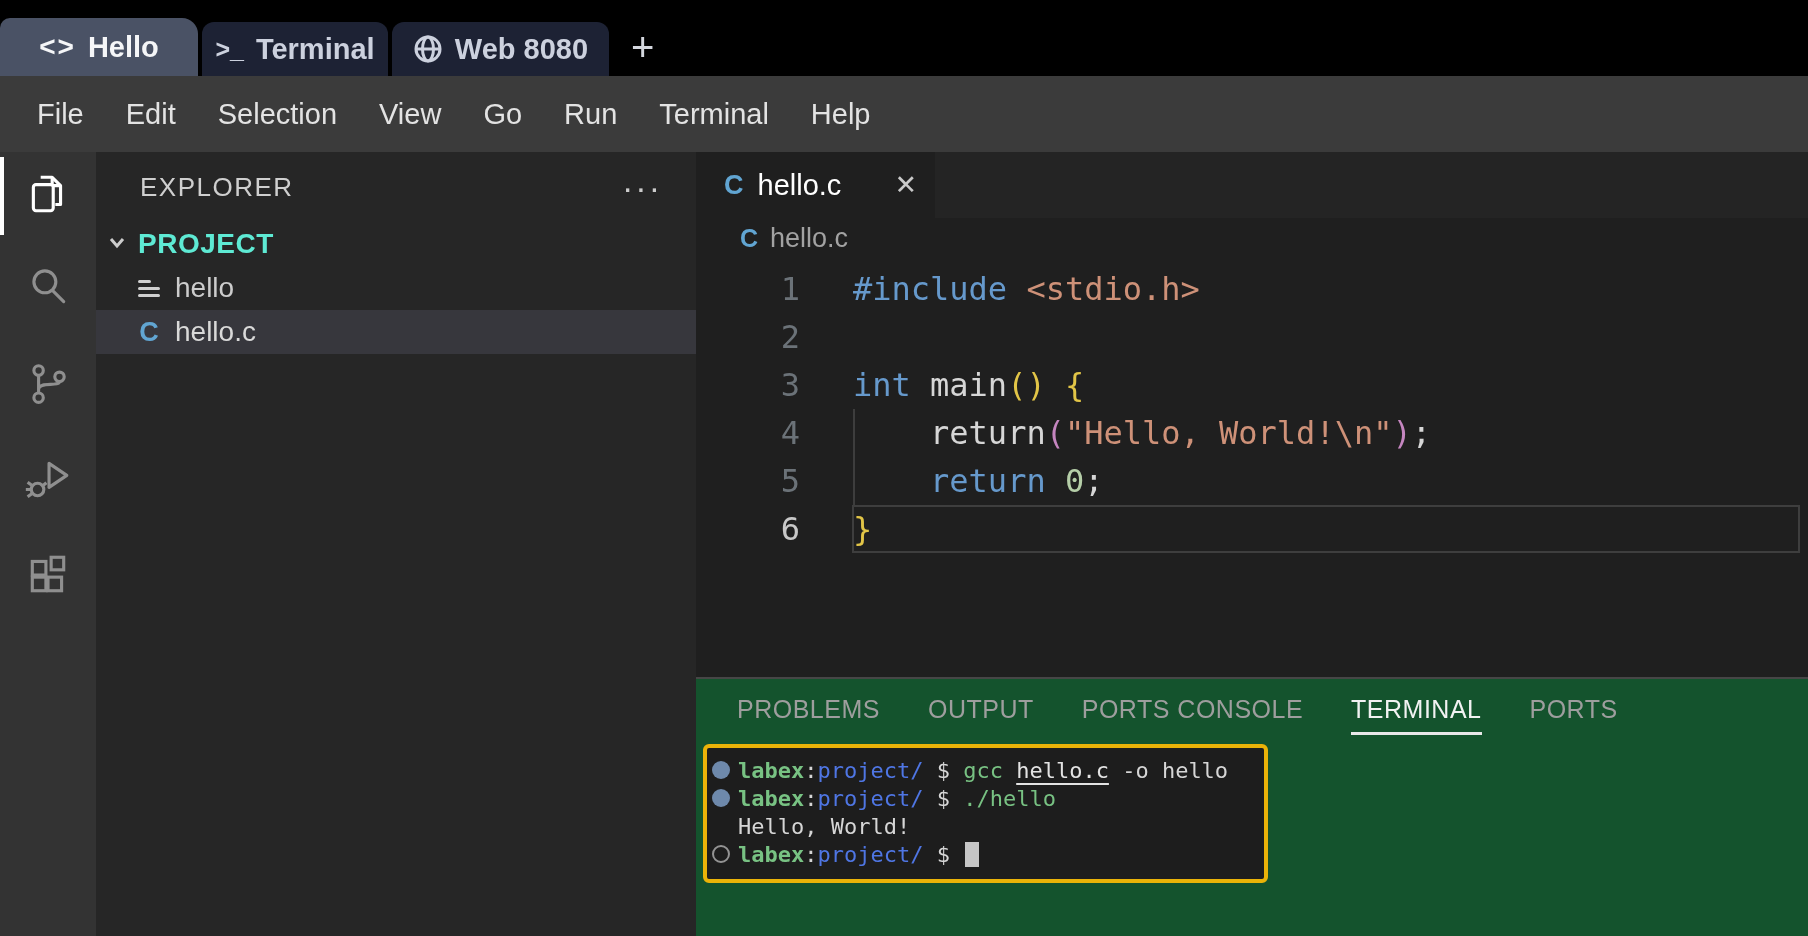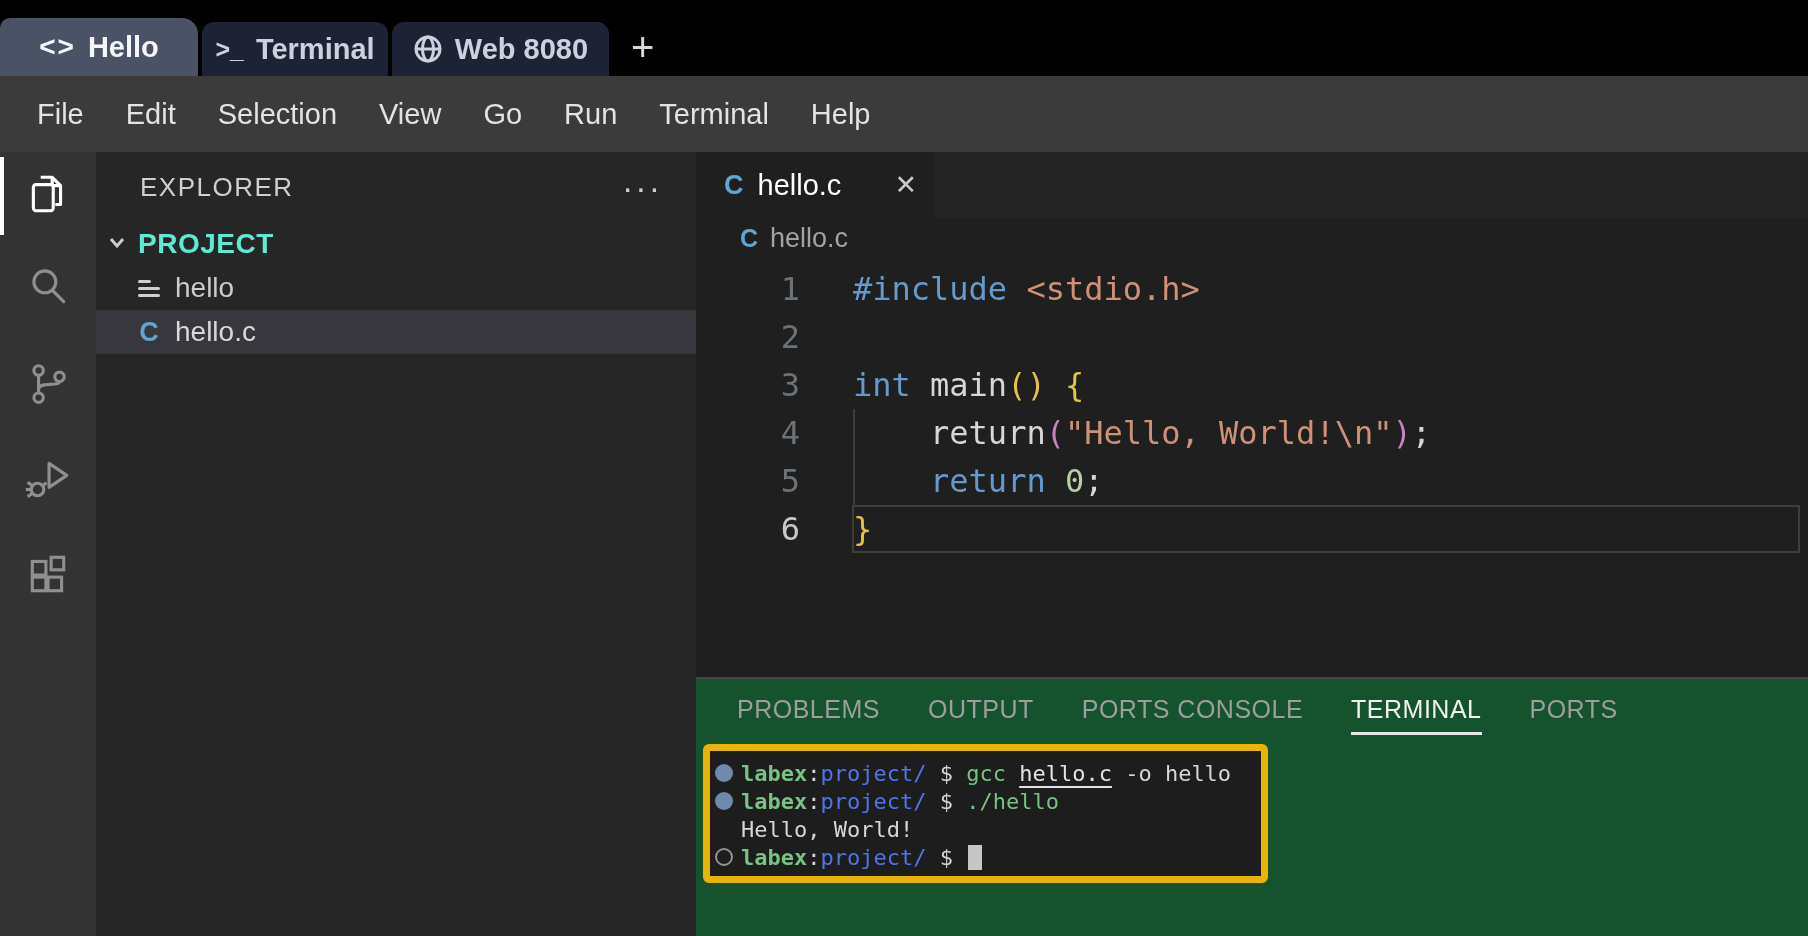--- a/index.html
+++ b/index.html
@@ -77,21 +77,21 @@
 
   
   .divider{position:absolute;left:696px;top:677px;width:1112px;height:2px;background:#464646;}
   .panel{position:absolute;left:696px;top:679px;width:1112px;height:257px;background:#14532d;}
   .panel-tabs{display:flex;gap:48px;padding-left:41px;height:61px;align-items:center;}
   .ptab{position:relative;color:#9e9e9e;font-size:25px;letter-spacing:0.5px;}
   .ptab.active{color:#f2f2f2;}
   .ptab.active::after{content:"";position:absolute;left:0;right:0;bottom:-11px;height:3px;background:#e8e8e8;}
 
   .term-box{position:absolute;left:7px;top:65px;width:565px;height:139px;
-            border:7px solid #eab308;border-radius:6px;background:#1d1d1d;
+            border:4px solid #eab308;border-radius:6px;background:#1d1d1d;
             padding:8px 0 0 5px;font-family:"DejaVu Sans Mono",monospace;font-size:22px;}
   .tline{height:28px;display:flex;align-items:center;white-space:pre;color:#d6d6d6;}
   .tbullet{width:18px;height:18px;border-radius:50%;margin:0 8px 0 0;flex:0 0 18px;}
   .tbullet.filled{background:#6e89ab;}
   .tbullet.open{border:2.5px solid #939393;}
   .tbullet.none{visibility:hidden;}
   .t-green-b{color:#78c283;font-weight:700;}
   .t-blue-b{color:#4f76e4;font-weight:400;}
   .t-green{color:#78c283;}
   .t-fg{color:#d6d6d6;}

